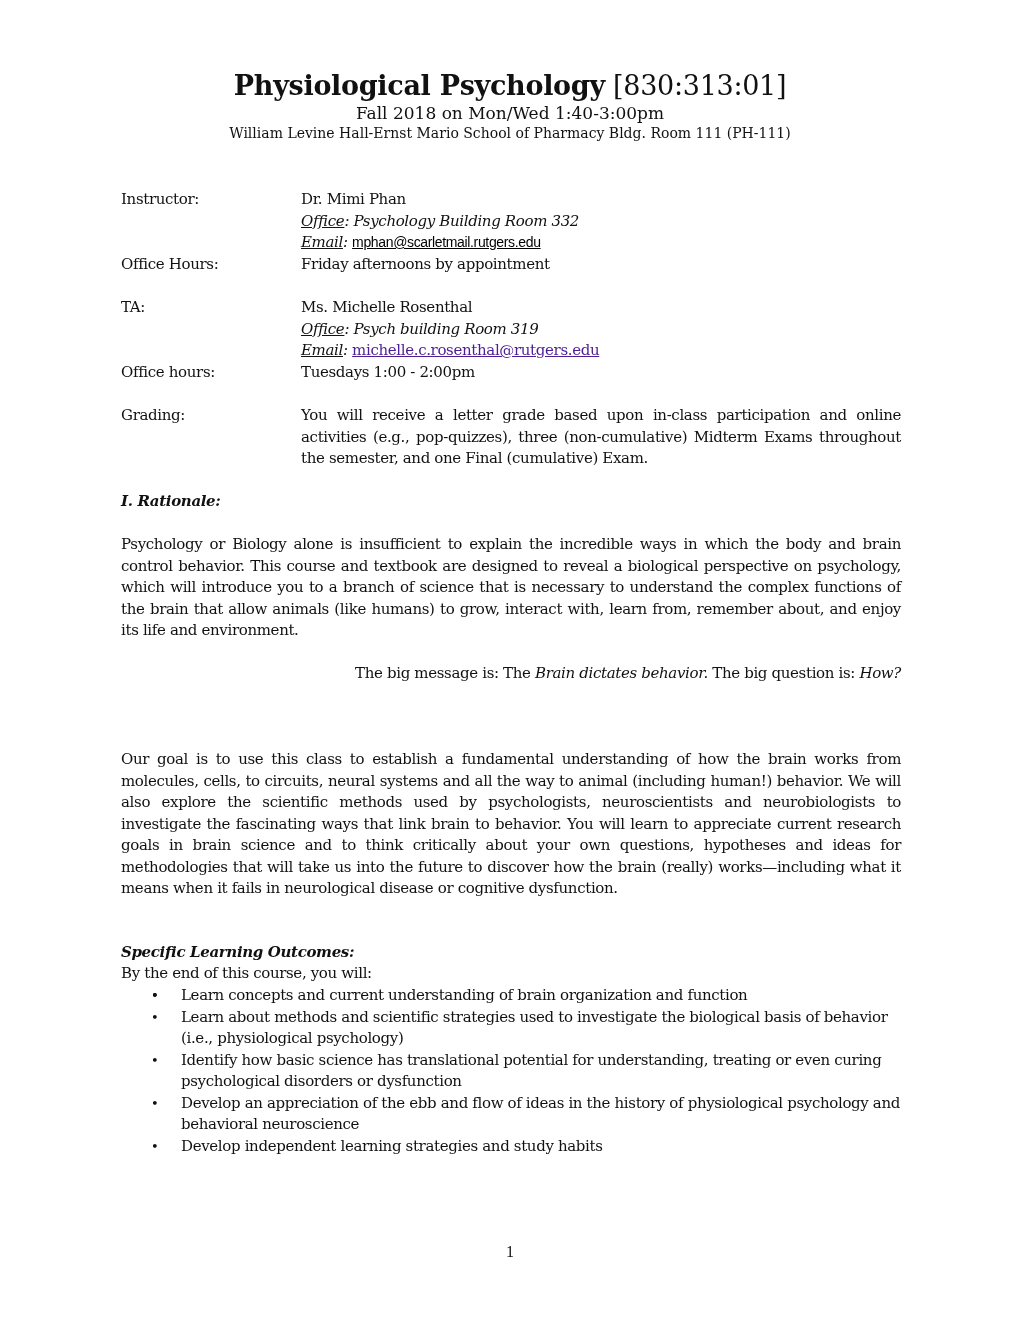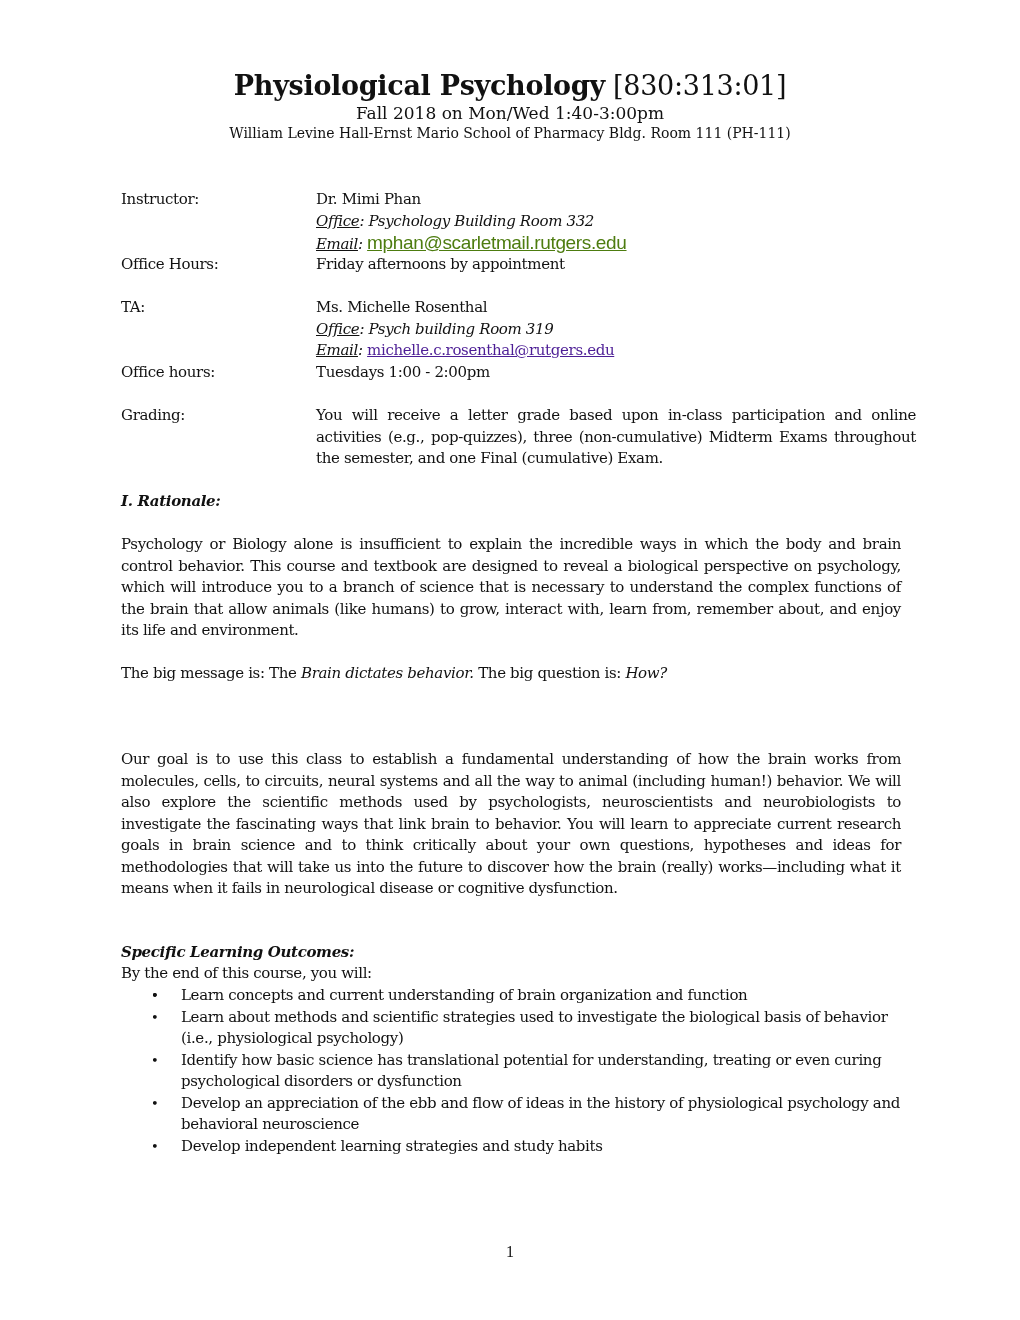--- a/index.html
+++ b/index.html
@@ -12,25 +12,25 @@
     .title-block { position: absolute; left: 0; width: 1020px; text-align: center; }
     .title { top: 68px; font-size: 27px; line-height: 36px; letter-spacing: -0.3px; }
     .title .bold { font-weight: bold; }
     .title .code { font-weight: normal; }
     .sub1 { top: 104px; font-size: 17px; line-height: 18px; }
     .sub2 { top: 124px; font-size: 14px; line-height: 18px; }
 
     .body-text { font-size: 15px; line-height: 21.5px; letter-spacing: -0.35px; }
     .row { position: absolute; left: 121px; width: 780px; }
     .lbl { position: absolute; left: 0; top: 0; }
-    .val { position: absolute; left: 180px; top: 0; width: 600px; margin-left: 15px; }
+    .val { position: absolute; left: 180px; top: 0; width: 600px; }
     .val .line { display: block; height: 21.5px; white-space: nowrap; }
     .ital { font-style: italic; }
     .ul { text-decoration: underline; }
-    .link-sans { font-family: "Liberation Sans", sans-serif; font-size: 19px; color: #4d7c0f; text-decoration: underline; font-style: normal; }
+    .link-sans { font-family: "Liberation Sans", sans-serif; font-size: 14px; color: #000000; text-decoration: underline; font-style: normal; }
     .link-serif { color: #4c1d95; text-decoration: underline; font-style: normal; }
 
     .justify { text-align: justify; text-align-last: left; }
     .heading { font-weight: bold; }
 
     .para { position: absolute; left: 121px; width: 780px; }
     .bullets { position: absolute; left: 121px; width: 780px; margin: 0; padding: 0; list-style: none; }
     .bullets li { position: relative; padding-left: 60px; }
     .bullets li .dot { position: absolute; left: 30px; top: 0; font-size: 13px; }
     .pagenum { position: absolute; top: 1243px; left: 0; width: 1020px; text-align: center; font-size: 16px; font-family: "Liberation Serif", serif; }
@@ -77,21 +77,21 @@
       </div>
   </div>
 
   <div class="row body-text" style="top:405px;">
     <span class="lbl">Grading:</span>
     <div class="val justify" style="white-space:normal;">You will receive a letter grade based upon in-class participation and online activities (e.g., pop-quizzes), three (non-cumulative) Midterm Exams throughout the semester, and one Final (cumulative) Exam.</div>
   </div>
 
   <div class="para body-text heading" style="top:491px;font-style:italic;">I. Rationale:</div>
   <div class="para body-text justify" style="top:534px;">Psychology or Biology alone is insufficient to explain the incredible ways in which the body and brain control behavior. This course and textbook are designed to reveal a biological perspective on psychology, which will introduce you to a branch of science that is necessary to understand the complex functions of the brain that allow animals (like humans) to grow, interact with, learn from, remember about, and  enjoy its life and environment.</div>
-  <div class="para body-text" style="top:663px;">
+  <div class="para body-text" style="top:663px;text-align:right;">
     <span>The big message is: The </span><span class="ital">Brain dictates behavior.</span><span> The big question is: </span><span class="ital">How?</span>
   </div>
 
   <div class="para body-text justify" style="top:749px;">Our goal is to use this class to establish a fundamental understanding of how the brain works from molecules, cells, to circuits, neural systems and all the way to animal (including human!) behavior. We will also explore the scientific methods used by psychologists, neuroscientists and neurobiologists to investigate the fascinating ways that link brain to behavior. You will learn to appreciate current research goals in brain science and to think critically about your own questions, hypotheses and ideas for methodologies that will take us into the future to discover how the brain (really) works—including what it means when it fails in neurological disease or cognitive dysfunction.</div>
 
   <div class="para body-text" style="top:963px;">By the end of this course, you will:</div>
   <div class="para body-text heading ital" style="top:942px;">Specific Learning Outcomes:</div>
 
   <ul class="bullets body-text" style="top:985px;">
     <li><span class="dot">•</span></li>

